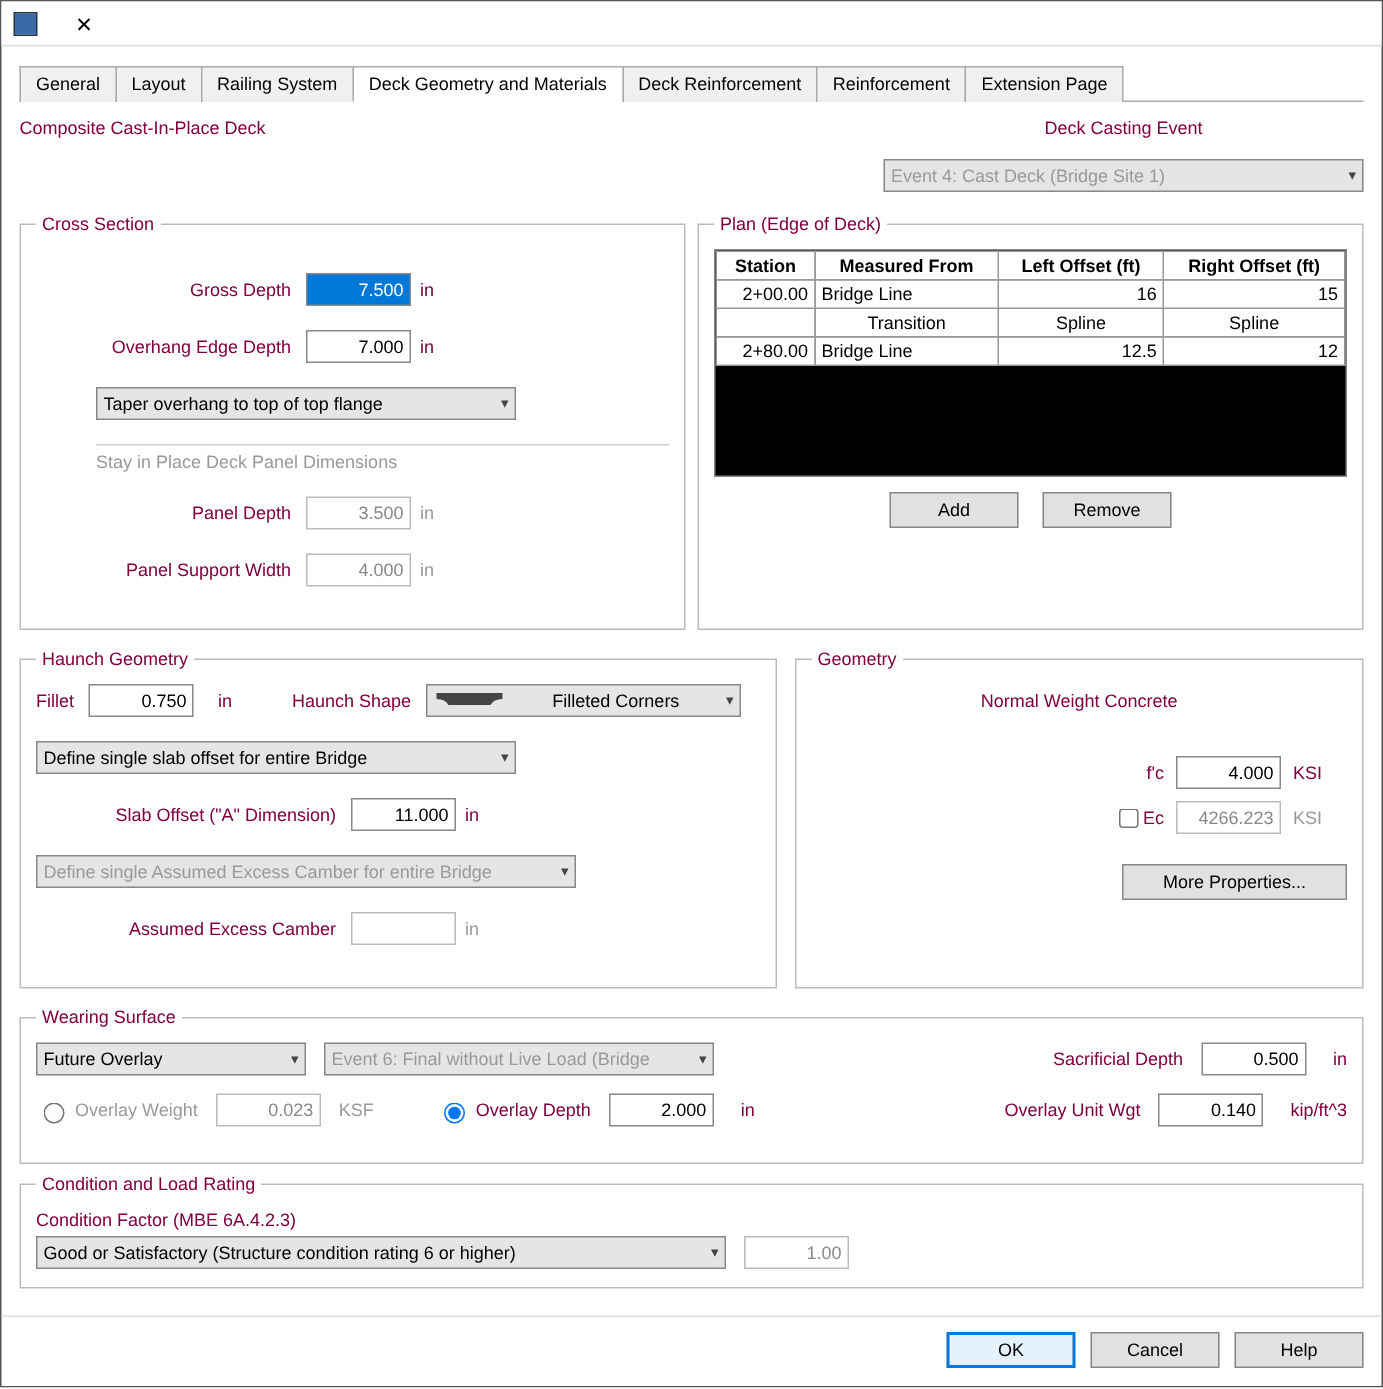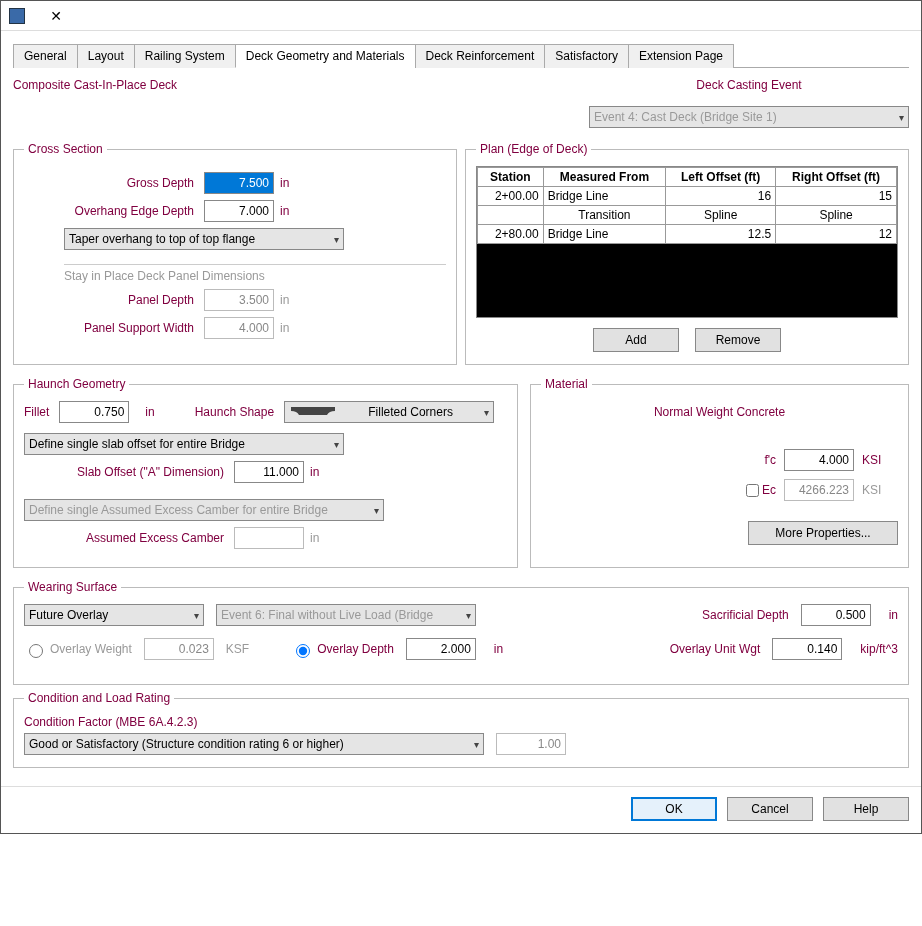--- a/index.html
+++ b/index.html
@@ -68,21 +68,21 @@
   padding: 10px 10px 12px 10px;
 }
 fieldset > legend { color: #800040; padding: 0 4px; }
 .sec-row { display: flex; gap: 8px; }
 .cross-section, .plan-box {
   flex: 1;
 }
 .form-line {
   display: flex;
   align-items: center;
-  margin: 6px 0;
+  margin: 16px 0;
 }
 .form-line label.main {
   color: #800040;
   text-align: right;
   margin-right: 10px;
 }
 input[type=text].num {
   width: 70px;
   height: 22px;
   text-align: right;
@@ -170,21 +170,21 @@
   </div>
 
   <div class="client">
 
     <div class="tabs">
       <div class="tab">General</div>
       <div class="tab">Layout</div>
       <div class="tab">Railing System</div>
       <div class="tab active">Deck Geometry and Materials</div>
       <div class="tab">Deck Reinforcement</div>
-      <div class="tab">Satisfactory</div>
+      <div class="tab">Reinforcement</div>
       <div class="tab">Extension Page</div>
     </div>
 
     <div class="toprow">
       <span class="dk">Composite Cast-In-Place Deck</span>
       <div class="row" style="gap:14px;flex-direction:column;">
         <span class="dk nowrap">Deck Casting Event</span>
         <div class="combo big-combo dis">
           <span>Event 4: Cast Deck (Bridge Site 1)</span>
           <span class="chev">▾</span>
@@ -311,21 +311,21 @@
         </div>
 
         <div class="form-line">
           <label class="main disabled-lbl" style="width:200px;">Assumed Excess Camber</label>
           <input type="text" class="num" disabled="" value="" style="">
           <span class="unit dis">in</span>
         </div>
       </fieldset>
 
       <fieldset>
-        <legend>Material</legend>
+        <legend>Geometry</legend>
         <div class="dk" style="text-align:center; margin: 4px 0 30px 0;">Normal Weight Concrete</div>
 
         <div class="mater-line">
           <span class="dk">f'c</span>
           <input type="text" class="num" value="4.000" style="">
           <span class="dk" style="width:36px;">KSI</span>
         </div>
         <div class="mater-line">
           <span class="row">
             <input type="checkbox" style="">

